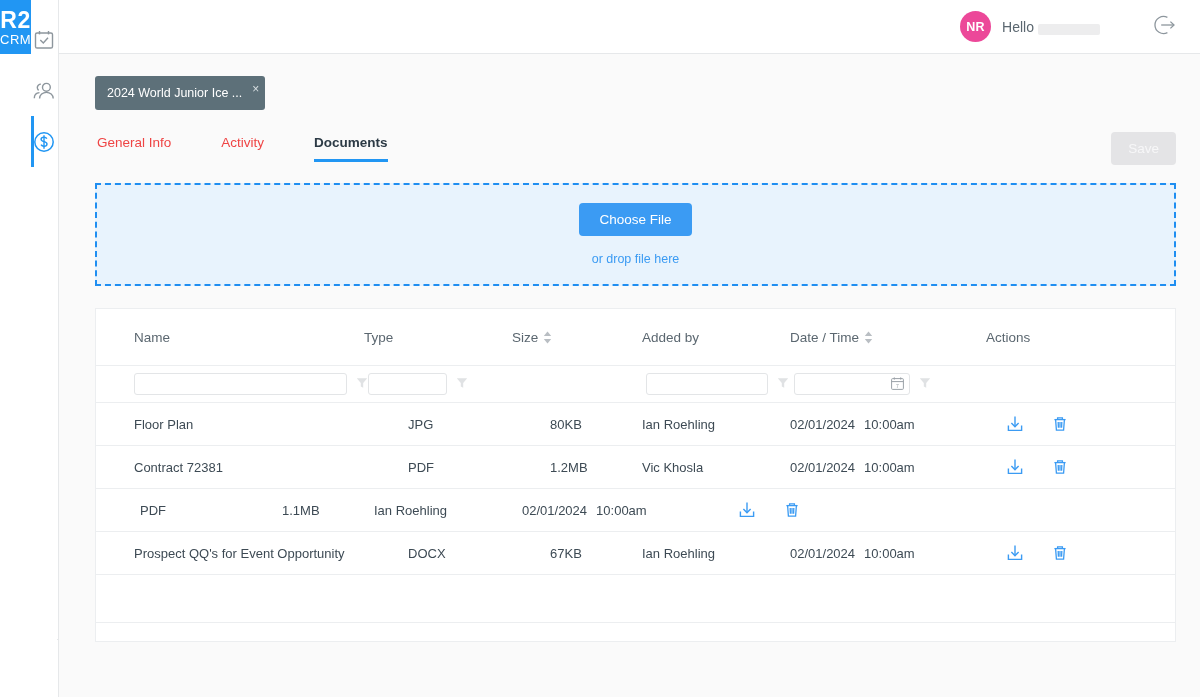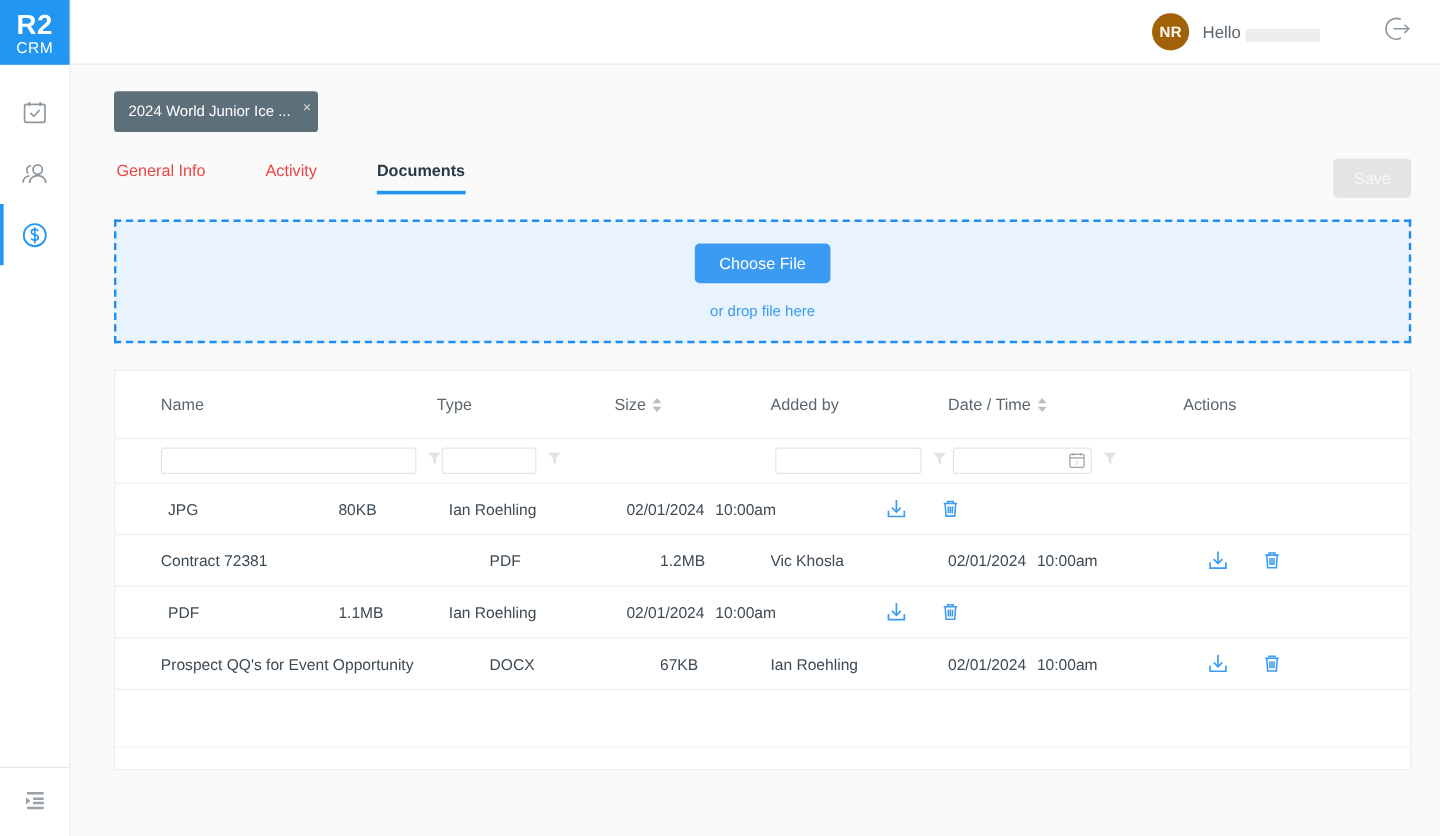--- a/index.html
+++ b/index.html
@@ -9,21 +9,21 @@
     background: #ffffff;
     overflow: hidden;
   }
   .app { position: relative; width: 1200px; height: 697px; display: flex; }
 
   
   .sidebar {
     width: 59px; height: 697px;
     background: #ffffff;
     border-right: 1px solid #e6e8ea;
-    display: flex; flex-direction: column; align-items: stretch;
+    display: flex; flex-direction: row; align-items: stretch;
     flex: 0 0 59px;
   }
   .logo {
     height: 54px; background: #2196f3; color: #fff;
     display: flex; flex-direction: column; align-items: center; justify-content: center;
     line-height: 1;
   }
   .logo .l1 { font-size: 23px; font-weight: bold; letter-spacing: .5px; }
   .logo .l2 { font-size: 13px; font-weight: normal; letter-spacing: .5px; margin-top: 1px; }
   .nav { padding-top: 14px; display: flex; flex-direction: column; }
@@ -46,21 +46,21 @@
   
   .main { flex: 1; display: flex; flex-direction: column; background: #ffffff; min-width: 0; }
   .topbar {
     height: 54px; background: #ffffff; border-bottom: 1px solid #e6e8ea;
     display: flex; align-items: center; justify-content: flex-end;
     padding-right: 22px; flex: 0 0 54px;
   }
   .user-chip { display: flex; align-items: center; gap: 11px; }
   .avatar {
     width: 31px; height: 31px; border-radius: 50%;
-    background: #a16207; color: #fff;
+    background: #ec4899; color: #fff;
     display: flex; align-items: center; justify-content: center;
     font-size: 12.5px; font-weight: bold; letter-spacing: .3px;
   }
   .hello { font-size: 14px; color: #5b6770; display: flex; align-items: flex-end; gap: 4px; }
   .hello .redacted {
     display: inline-block; width: 62px; height: 11px;
     background: #ededee; border-radius: 2px; color: transparent; overflow: hidden;
   }
   .logout { margin-left: 48px; cursor: pointer; display: flex; align-items: center; }
 
@@ -337,20 +337,21 @@
               <svg width="12" height="12" viewBox="0 0 12 12" fill="#e0e2e4">
                 <polygon points="0.8,1.2 11.2,1.2 7.2,6 7.2,10.8 4.8,9.4 4.8,6"></polygon>
               </svg>
             </span>
           </div>
           <div class="c-actions fcell"></div>
         </div>
 
         <div id="rows-container">
   <div class="trow tbody-row">
+    <div class="c-name cell">Floor Plan</div>
     <div class="c-type cell type-cell">JPG</div>
     <div class="c-size cell size-cell">80KB</div>
     <div class="c-added cell">Ian Roehling</div>
     <div class="c-date cell date-cell">
       <span>02/01/2024</span>
       <span>10:00am</span>
     </div>
     <div class="c-actions cell actions-cell">
       <span class="act-ico">
         <svg width="20" height="20" viewBox="0 0 20 20" fill="none" stroke="#3b9bf3" stroke-width="1.4">

